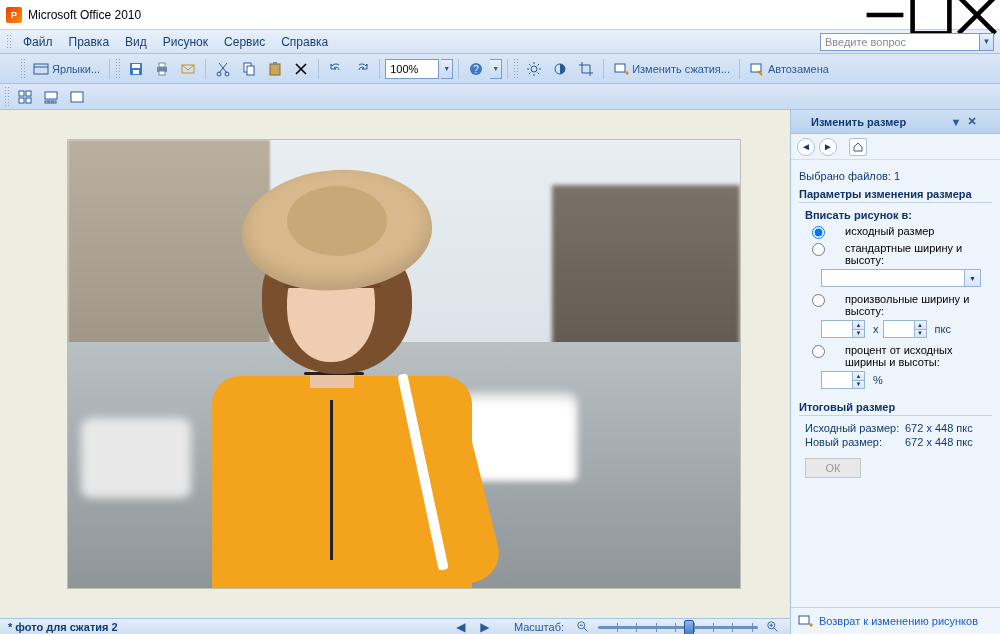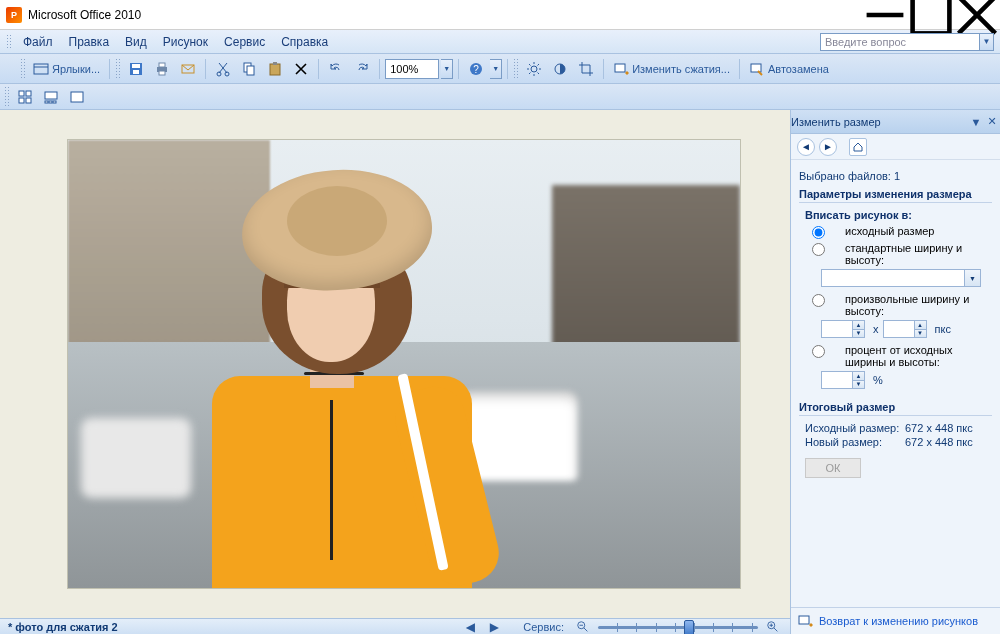--- a/index.html
+++ b/index.html
@@ -59,21 +59,21 @@
 .statusbar .filename { font-weight:bold; color:#113a74;}
 .statusbar .navgrp { margin-left:auto; display:flex; align-items:center; gap:6px;}
 .statusbar .navbtn { width:18px;height:18px; display:flex;align-items:center;justify-content:center; font-size:12px;}
 .zoom-track { position:relative; width:160px; height:16px;}
 .zoom-track .rail { position:absolute; left:0; right:0; top:7px; height:3px; background:#6b8fbf; border-radius:2px;}
 .zoom-track .thumb { position:absolute; top:1px; left:54%; width:10px; height:16px; background:linear-gradient(#8fb7ef,#3e78c8); border-radius:2px; border:1px solid #2a5a9e;}
 .zoom-track .tick { position:absolute; top:4px; width:1px; height:9px; background:#6b8fbf;}
 
 
 .panel { width:210px; background:#eef4fb; border-left:1px solid #a9c2e0; display:flex; flex-direction:column; font-size:11px; color:#113a74;}
-.panel-hdr { height:24px; background:linear-gradient(#cfe0f4,#b9d2ee); border-bottom:1px solid #a9c2e0; display:flex; align-items:center; padding:0 0; font-weight:normal;}
+.panel-hdr { height:24px; background:linear-gradient(#cfe0f4,#b9d2ee); border-bottom:1px solid #a9c2e0; display:flex; align-items:center; padding:0 20px; font-weight:bold;}
 .panel-hdr .sp { flex:1;}
 .panel-hdr .pbtn { width:16px;height:16px;display:flex;align-items:center;justify-content:center;font-size:11px;color:#2b5a9b;}
 .panel-nav { height:26px; display:flex; align-items:center; gap:4px; padding:0 6px; border-bottom:1px solid #d3deec;}
 .navicon { width:18px;height:18px;border:1px solid #a9c2e0;border-radius:50%;display:flex;align-items:center;justify-content:center;font-size:10px;background:#fff;}
 .panel-body { padding:6px 8px 8px 8px; overflow:auto;}
 .selcount { margin:4px 0 6px 0;}
 .section-title { font-weight:bold; color:#0e316b; border-bottom:1px solid #c2d2e8; padding-bottom:2px; margin-bottom:6px;}
 .subhead { font-weight:bold; color:#0e316b; margin:2px 0 4px 6px;}
 .opt { display:flex; align-items:flex-start; gap:20px; margin:3px 0 3px 13px;}
 .opt input[type=radio]{margin-top:1px;}
@@ -300,21 +300,21 @@
             <div class="hatcrown"></div>
         </div>
       </div>
     </div>
 
     <div class="statusbar">
       <span class="filename">* фото для сжатия 2</span>
       <div class="navgrp">
         <div class="navbtn">◀</div>
         <div class="navbtn">▶</div>
-        <span style="margin:0 4px 0 14px;">Сервис:</span>
+        <span style="margin:0 4px 0 14px;">Масштаб:</span>
         <div class="navbtn">
           <svg width="14" height="14" viewBox="0 0 16 16">
               <circle cx="6" cy="6" r="4" fill="none" stroke="#2b5a9b"></circle>
               <path d="M9 9l4 4" stroke="#2b5a9b"></path>
               <path d="M4 6h4" stroke="#2b5a9b"></path>
             </svg>
         </div>
         <div class="zoom-track">
           <div class="rail"></div>
           <div class="tick" style="left:12%"></div>

